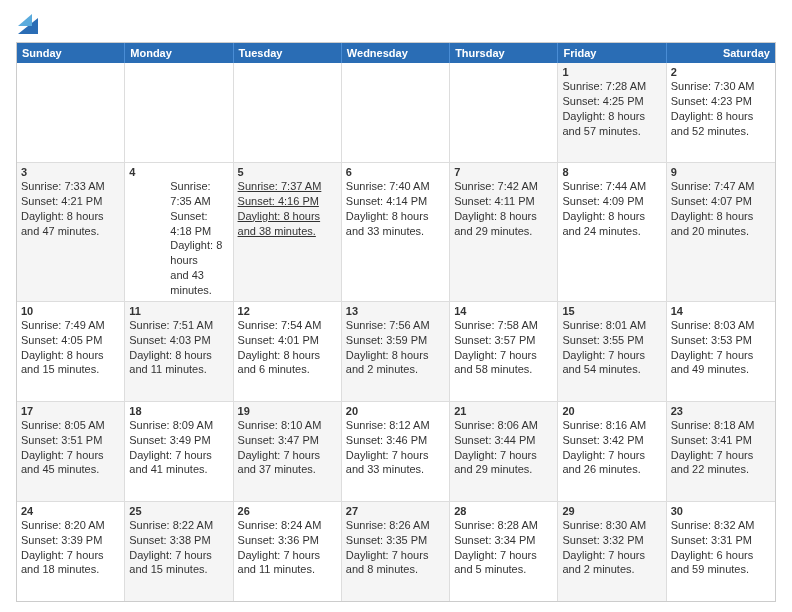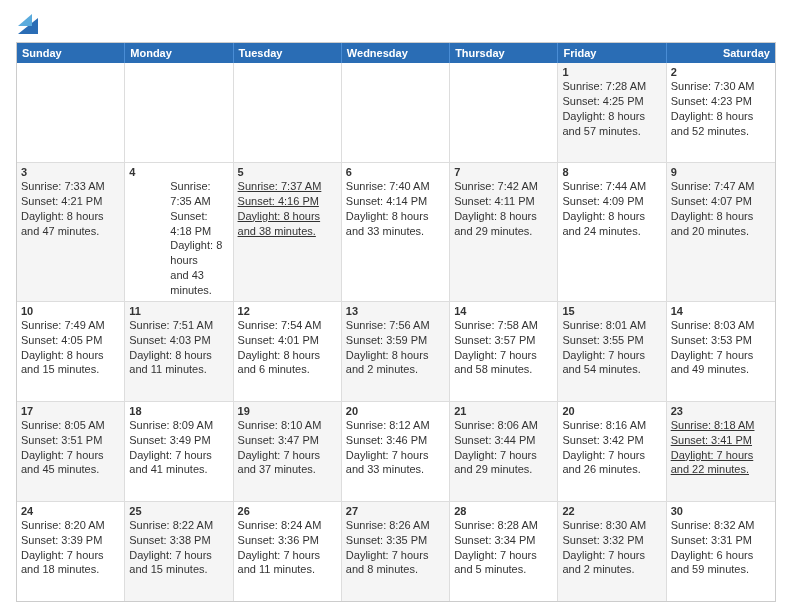--- a/index.html
+++ b/index.html
@@ -302,21 +302,21 @@
           </div>
           <div class="cal-cell">
             <div class="day-num">20</div>
             <div class="day-info" style="white-space: pre-line;">Sunrise: 8:16 AM
 Sunset: 3:42 PM
 Daylight: 7 hours
 and 26 minutes.</div>
           </div>
           <div class="cal-cell shaded">
             <div class="day-num">23</div>
-            <div class="day-info" style="white-space: pre-line; text-decoration: underline;">Sunrise: 8:18 AM
+            <div class="day-info" style="white-space: pre-line;">Sunrise: 8:18 AM
 Sunset: 3:41 PM
 Daylight: 7 hours
 and 22 minutes.</div>
           </div>
         </div>
         <div class="cal-row">
           <div class="cal-cell">
             <div class="day-num">24</div>
             <div class="day-info" style="white-space: pre-line;">Sunrise: 8:20 AM
 Sunset: 3:39 PM
@@ -345,21 +345,21 @@
 and 8 minutes.</div>
           </div>
           <div class="cal-cell">
             <div class="day-num">28</div>
             <div class="day-info" style="white-space: pre-line;">Sunrise: 8:28 AM
 Sunset: 3:34 PM
 Daylight: 7 hours
 and 5 minutes.</div>
           </div>
           <div class="cal-cell shaded">
-            <div class="day-num">22</div>
+            <div class="day-num">29</div>
             <div class="day-info" style="white-space: pre-line;">Sunrise: 8:30 AM
 Sunset: 3:32 PM
 Daylight: 7 hours
 and 2 minutes.</div>
           </div>
           <div class="cal-cell">
             <div class="day-num">30</div>
             <div class="day-info" style="white-space: pre-line;">Sunrise: 8:32 AM
 Sunset: 3:31 PM
 Daylight: 6 hours

